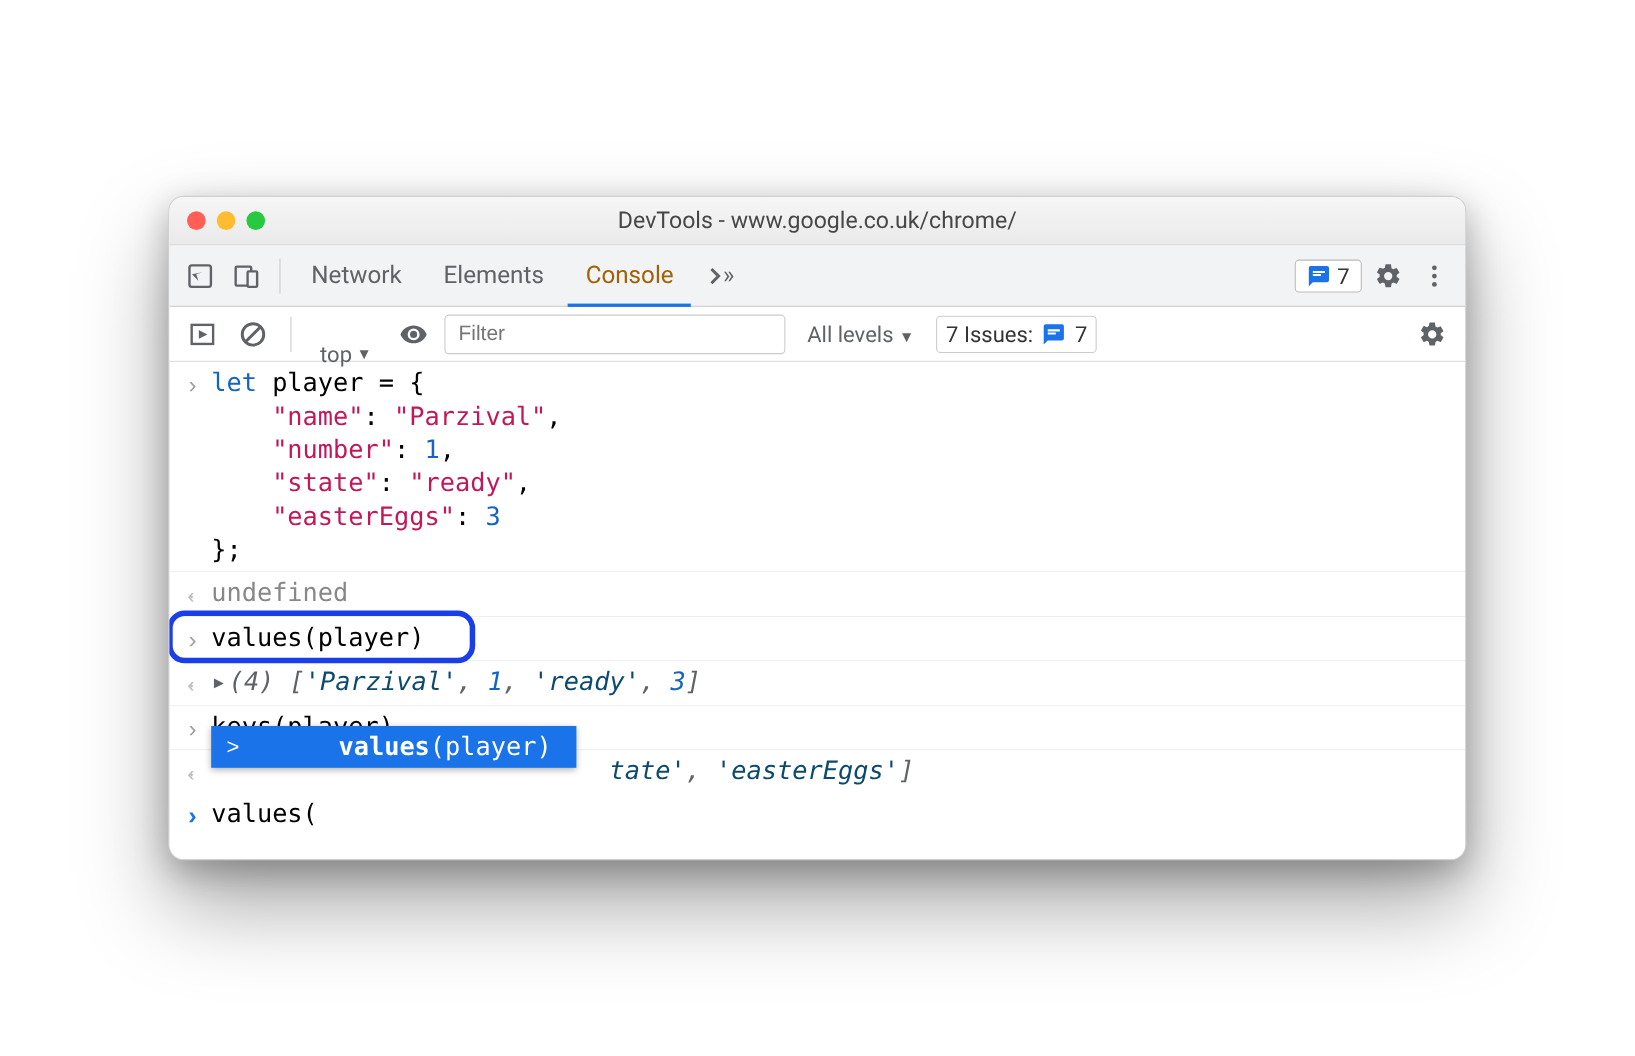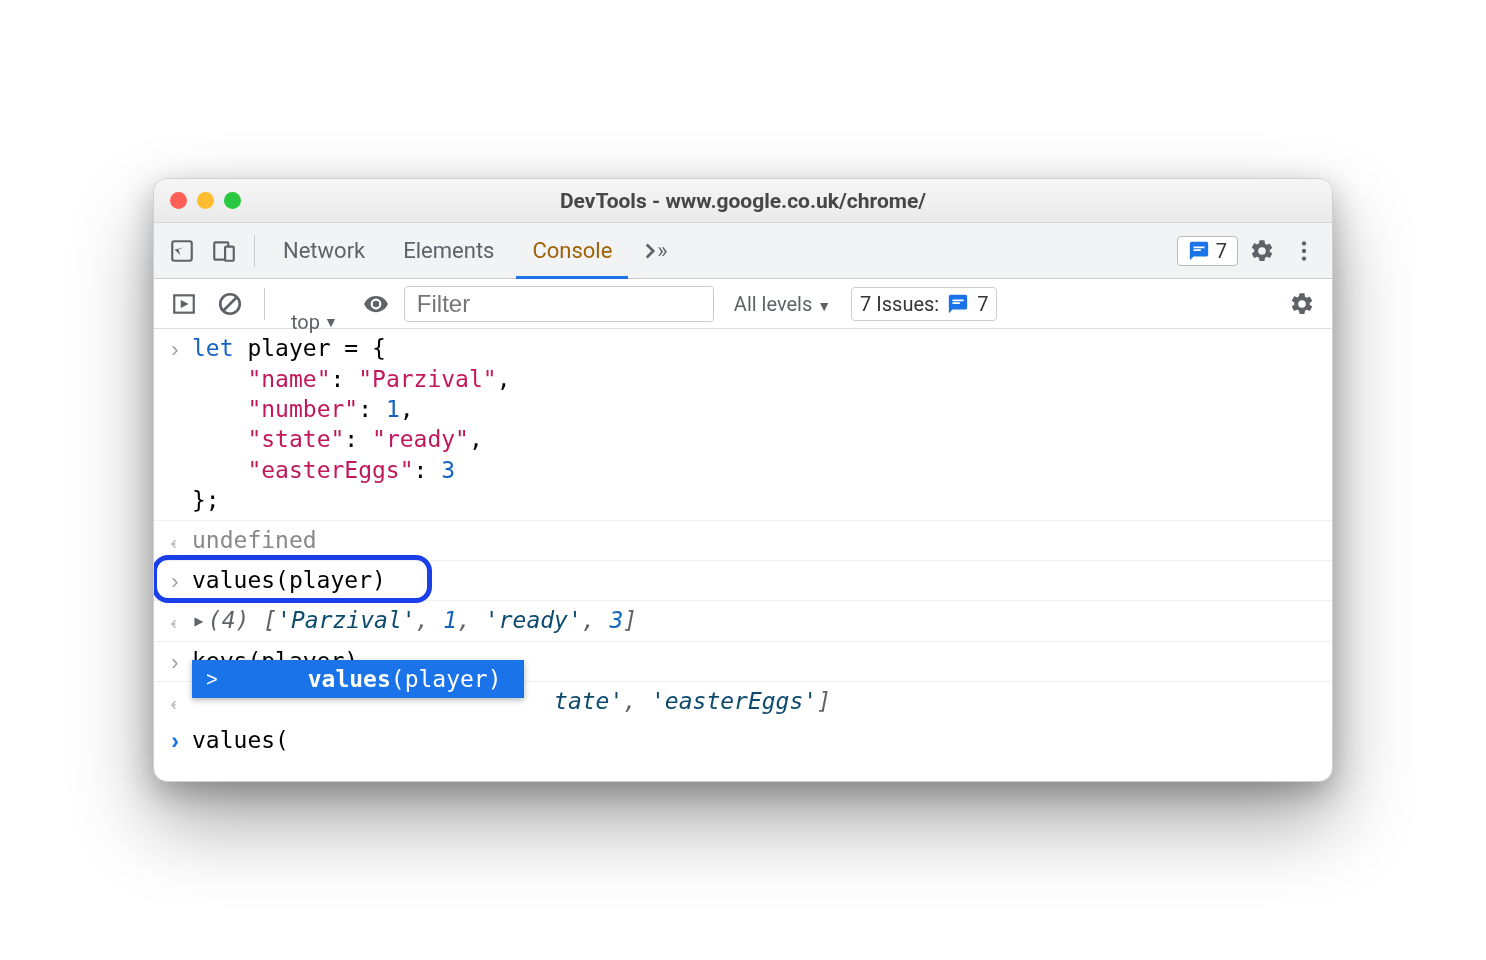--- a/index.html
+++ b/index.html
@@ -33,21 +33,21 @@
   .traffic { display: flex; gap: 10px; }
   .dot { width: 17px; height: 17px; border-radius: 50%; }
   .dot.red { background:#ff5f57; }
   .dot.yellow { background:#febc2e; }
   .dot.green { background:#28c840; }
   .title {
     position: absolute; left:0; right:0;
     text-align:center;
     font-size: 21px;
     color:#474747;
-    font-weight: 700;
+    font-weight: 400;
     pointer-events: none;
   }
   
   .tabsbar {
     display:flex;
     align-items:center;
     height: 56px;
     background:#f1f3f4;
     border-bottom:1px solid #ccc;
     padding: 0 10px;
@@ -113,21 +113,21 @@
     border:1px solid #ccc;
     border-radius:4px;
     height: 36px;
     width: 310px;
     padding: 0 12px;
     font-size: 20px;
     color:#888;
     display:flex;align-items:center;
     background:#fff;
   }
-  .filterbox input { border:none;outline:none;width:100%;font-size:24px;background:transparent;}
+  .filterbox input { border:none;outline:none;width:100%;font-size:19px;background:transparent;}
   .levels { cursor:pointer; padding:0 10px;}
   .issues {
     border:1px solid #ccc;
     border-radius:4px;
     padding: 4px 8px;
     display:flex; align-items:center; gap:8px;
     font-size:20px; color:#333;
     cursor:pointer; background:#fff;
   }
   .issues svg { width:22px;height:22px;fill:#1a73e8;}

